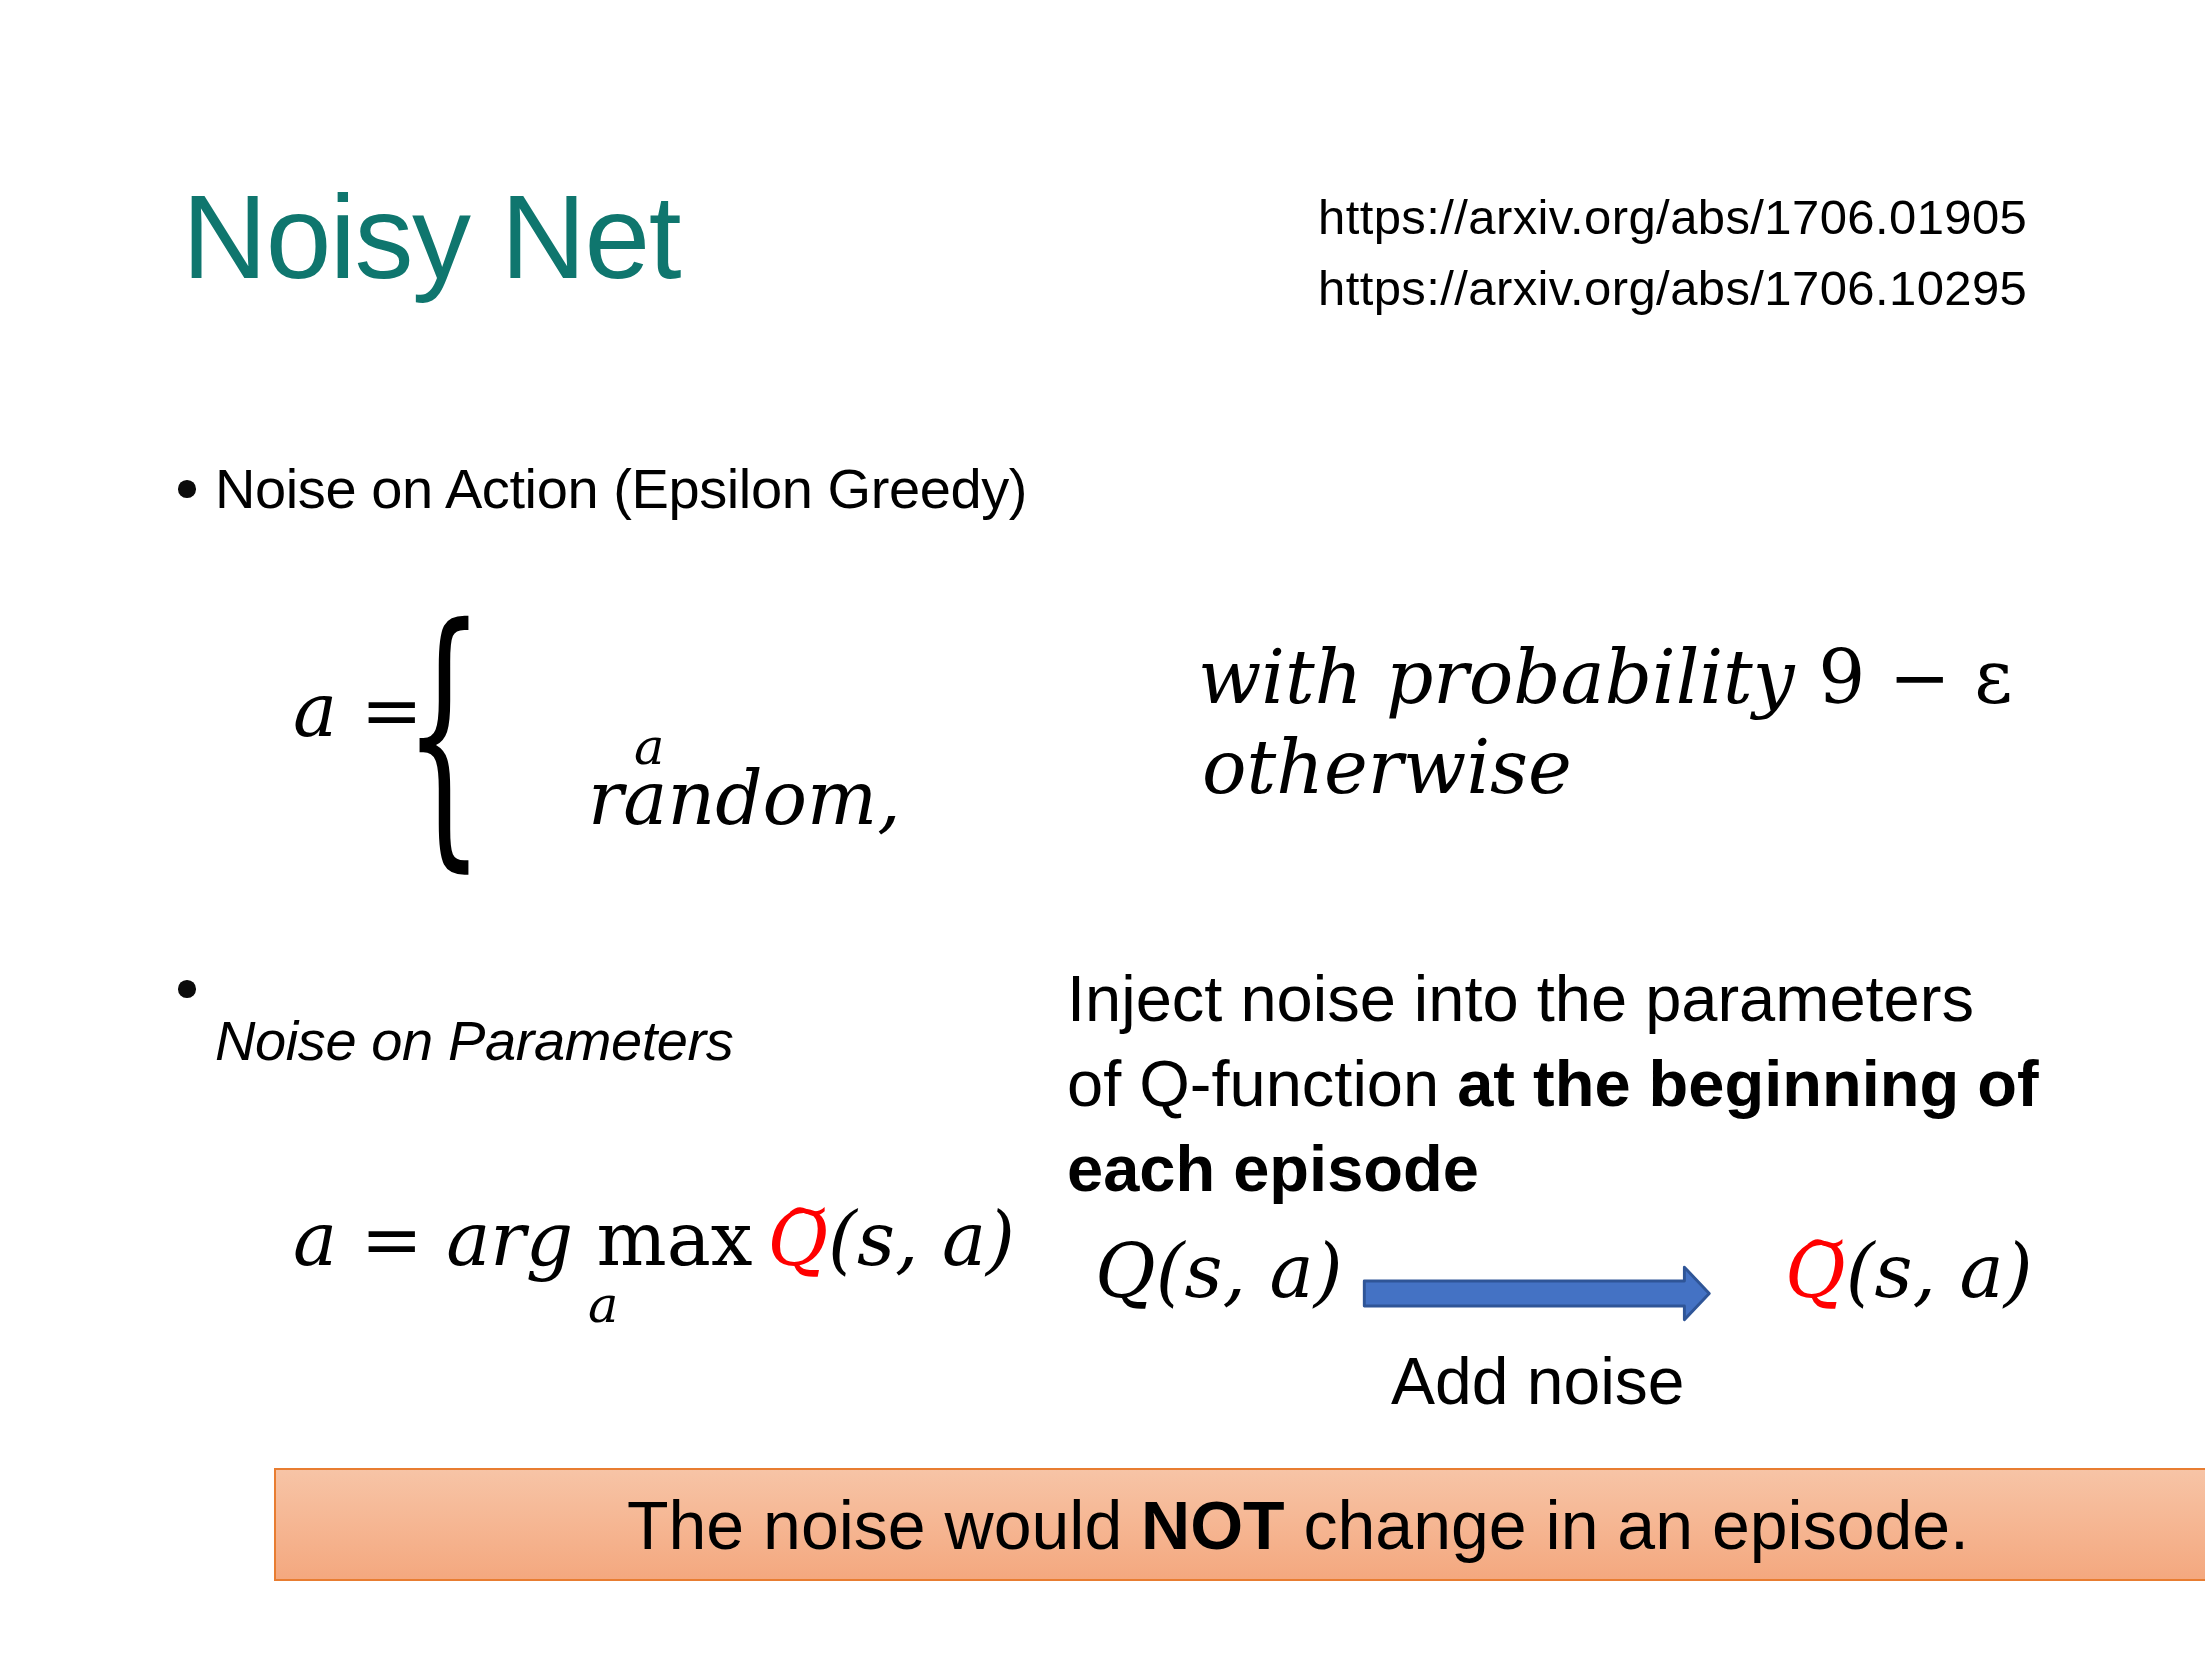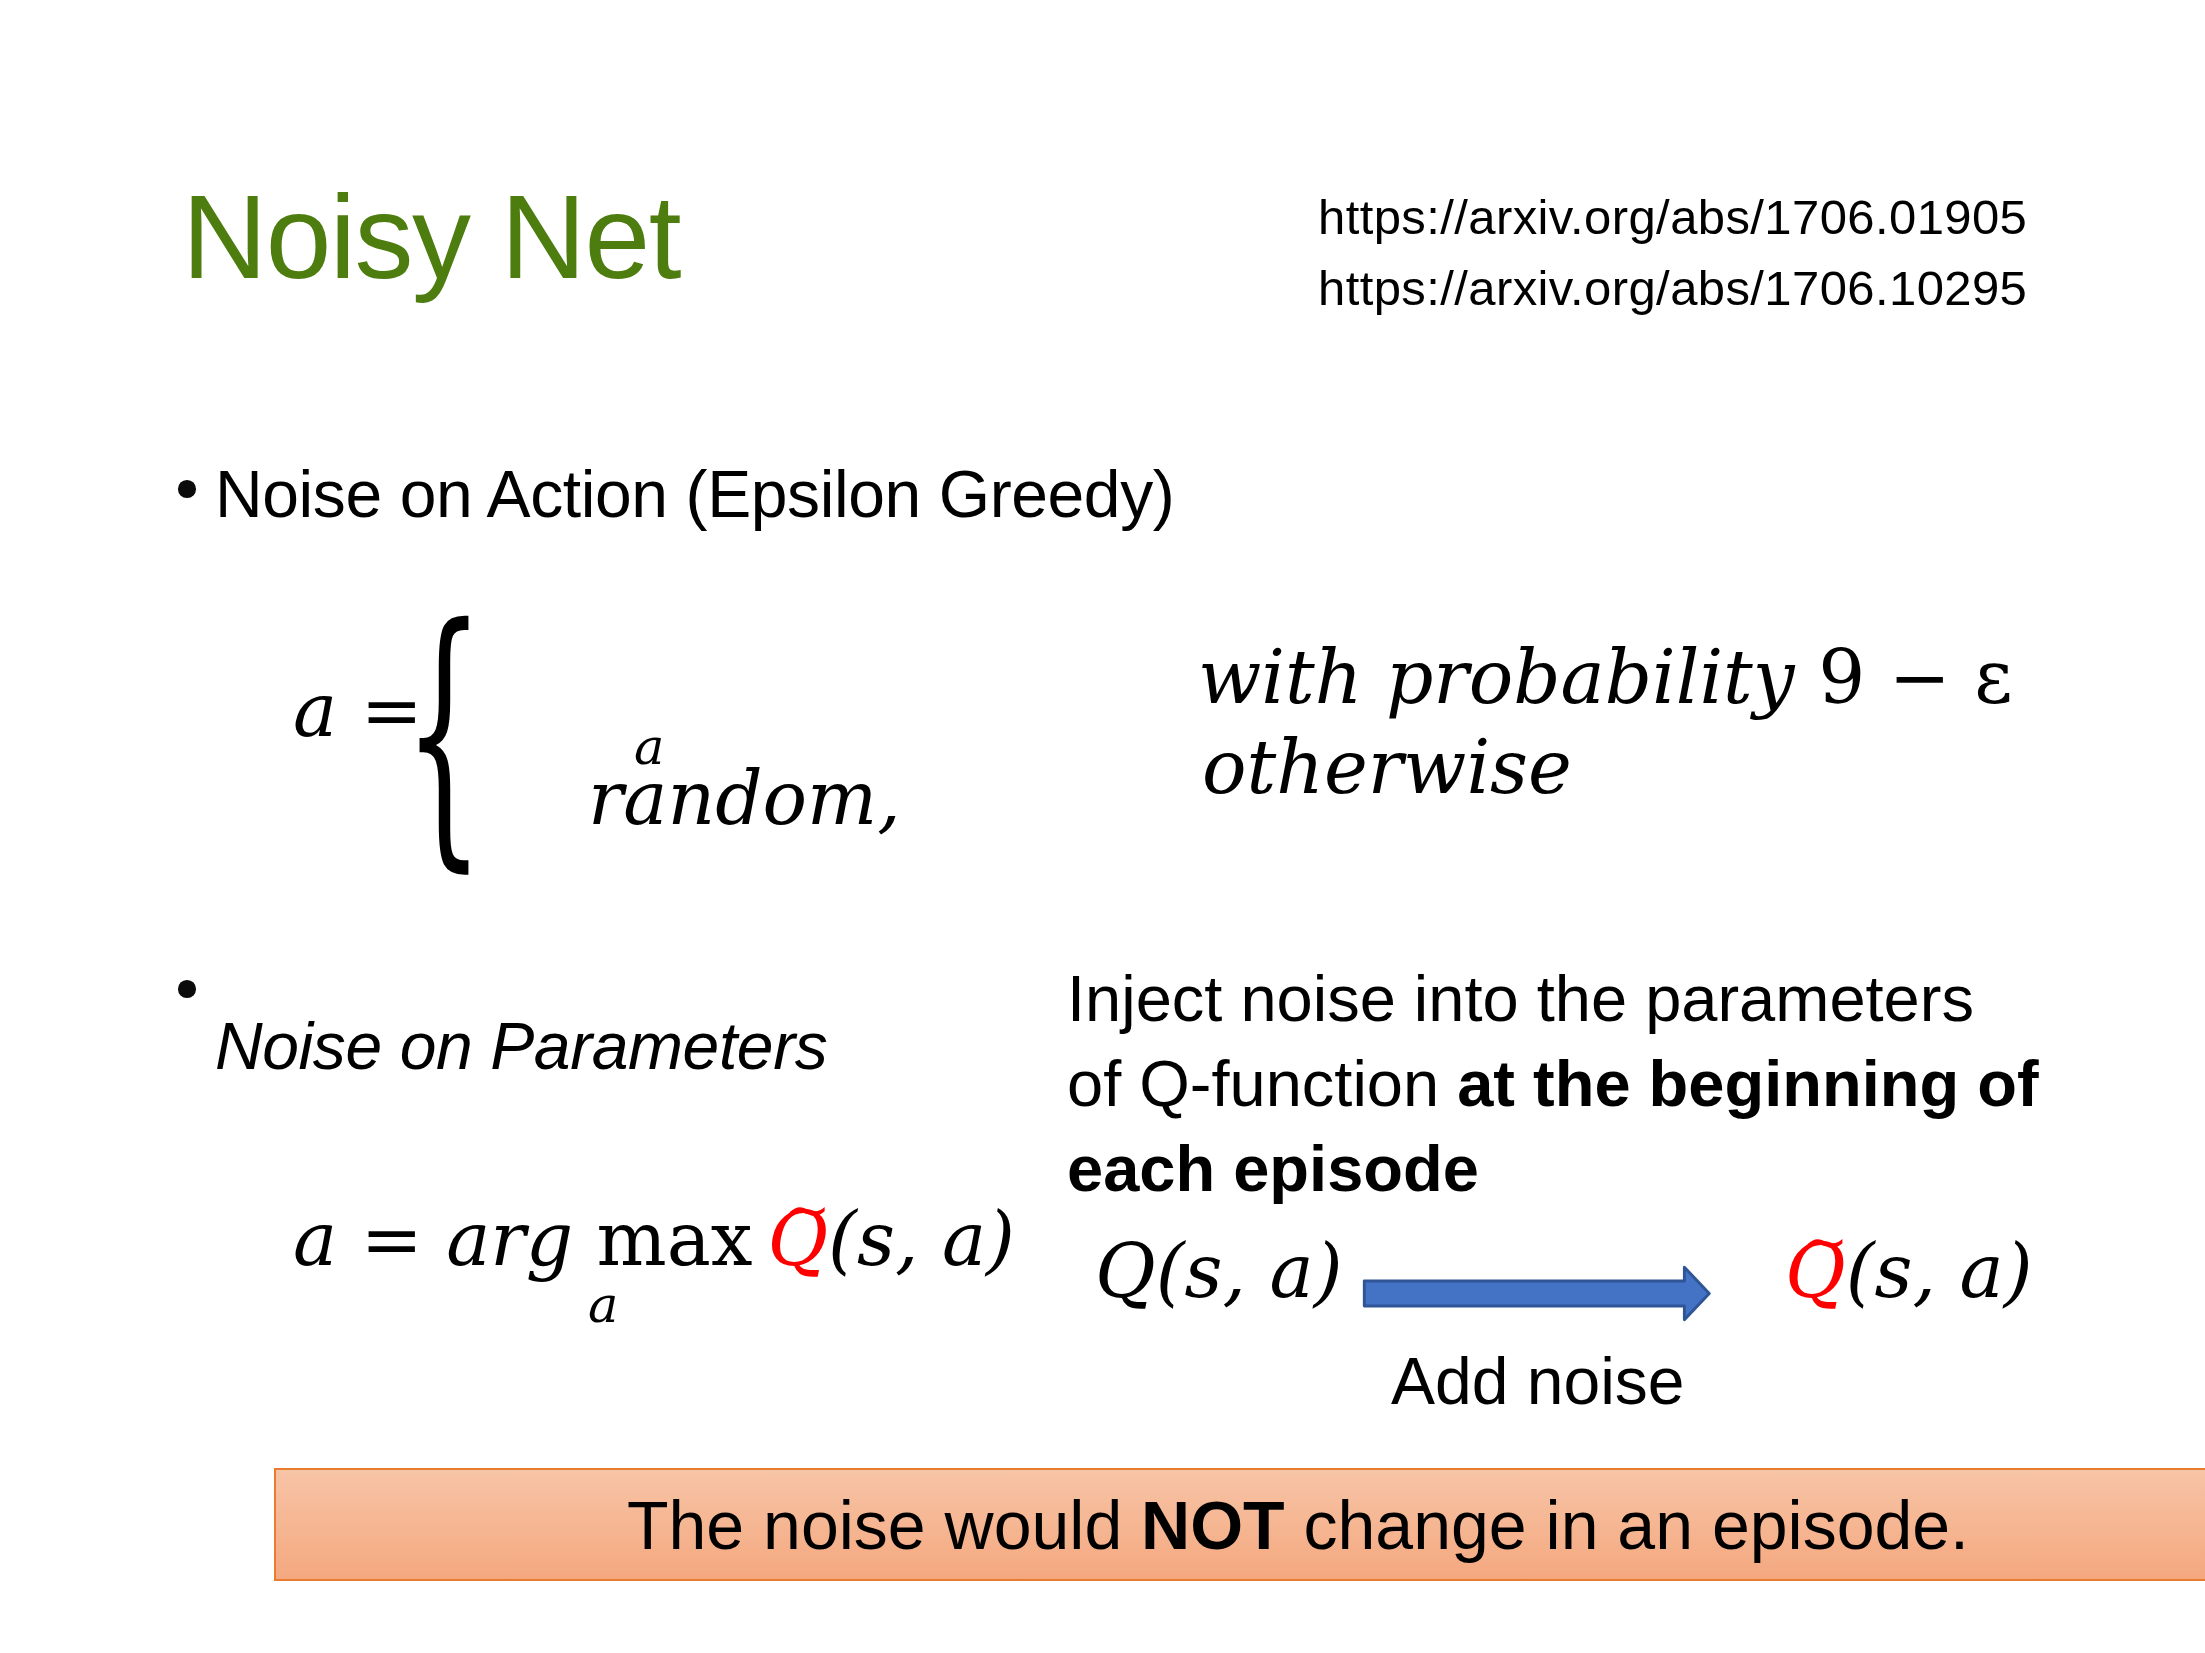--- a/index.html
+++ b/index.html
@@ -6,30 +6,30 @@
   .slide {
     position:relative; width:2205px; height:1654px;
     background:#ffffff; overflow:hidden;
     font-family:"Liberation Sans", sans-serif; color:#000;
   }
   .abs { position:absolute; }
 
   
   .title {
     left:182px; top:176px; font-size:118px; line-height:1.05;
-    letter-spacing:-1.5px; color:#4d7c0f; white-space:nowrap;
+    letter-spacing:-1.5px; color:#0f766e; white-space:nowrap;
   }
 
   
   .links { left:1281px; top:182px; font-size:49px; line-height:71px; letter-spacing:0.4px; }
   .links div { white-space:nowrap;margin-left:37px; }
 
   
   .bullet-dot { width:17.6px; height:17.6px; border-radius:50%; background:#0b0b0b; }
-  .bullet-text { font-size:66px; white-space:nowrap; letter-spacing:-0.4px; }
+  .bullet-text { font-size:56px; white-space:nowrap; letter-spacing:-0.4px; }
 
   
   .math { font-family:"DejaVu Serif", serif; font-style:italic; font-size:74px; white-space:nowrap; }
   .math .rm { font-style:normal; }
   .math-sub { font-family:"DejaVu Serif", serif; font-style:italic; font-size:51px; }
   .brace-wrap { left:418px; top:626px; width:51px; height:212px;
     display:flex; align-items:center; justify-content:center; }
   .brace { font-family:"DejaVu Serif", serif; font-size:110px; font-style:normal;
     transform:scale(1.15,2.55); transform-origin:center; }
 

